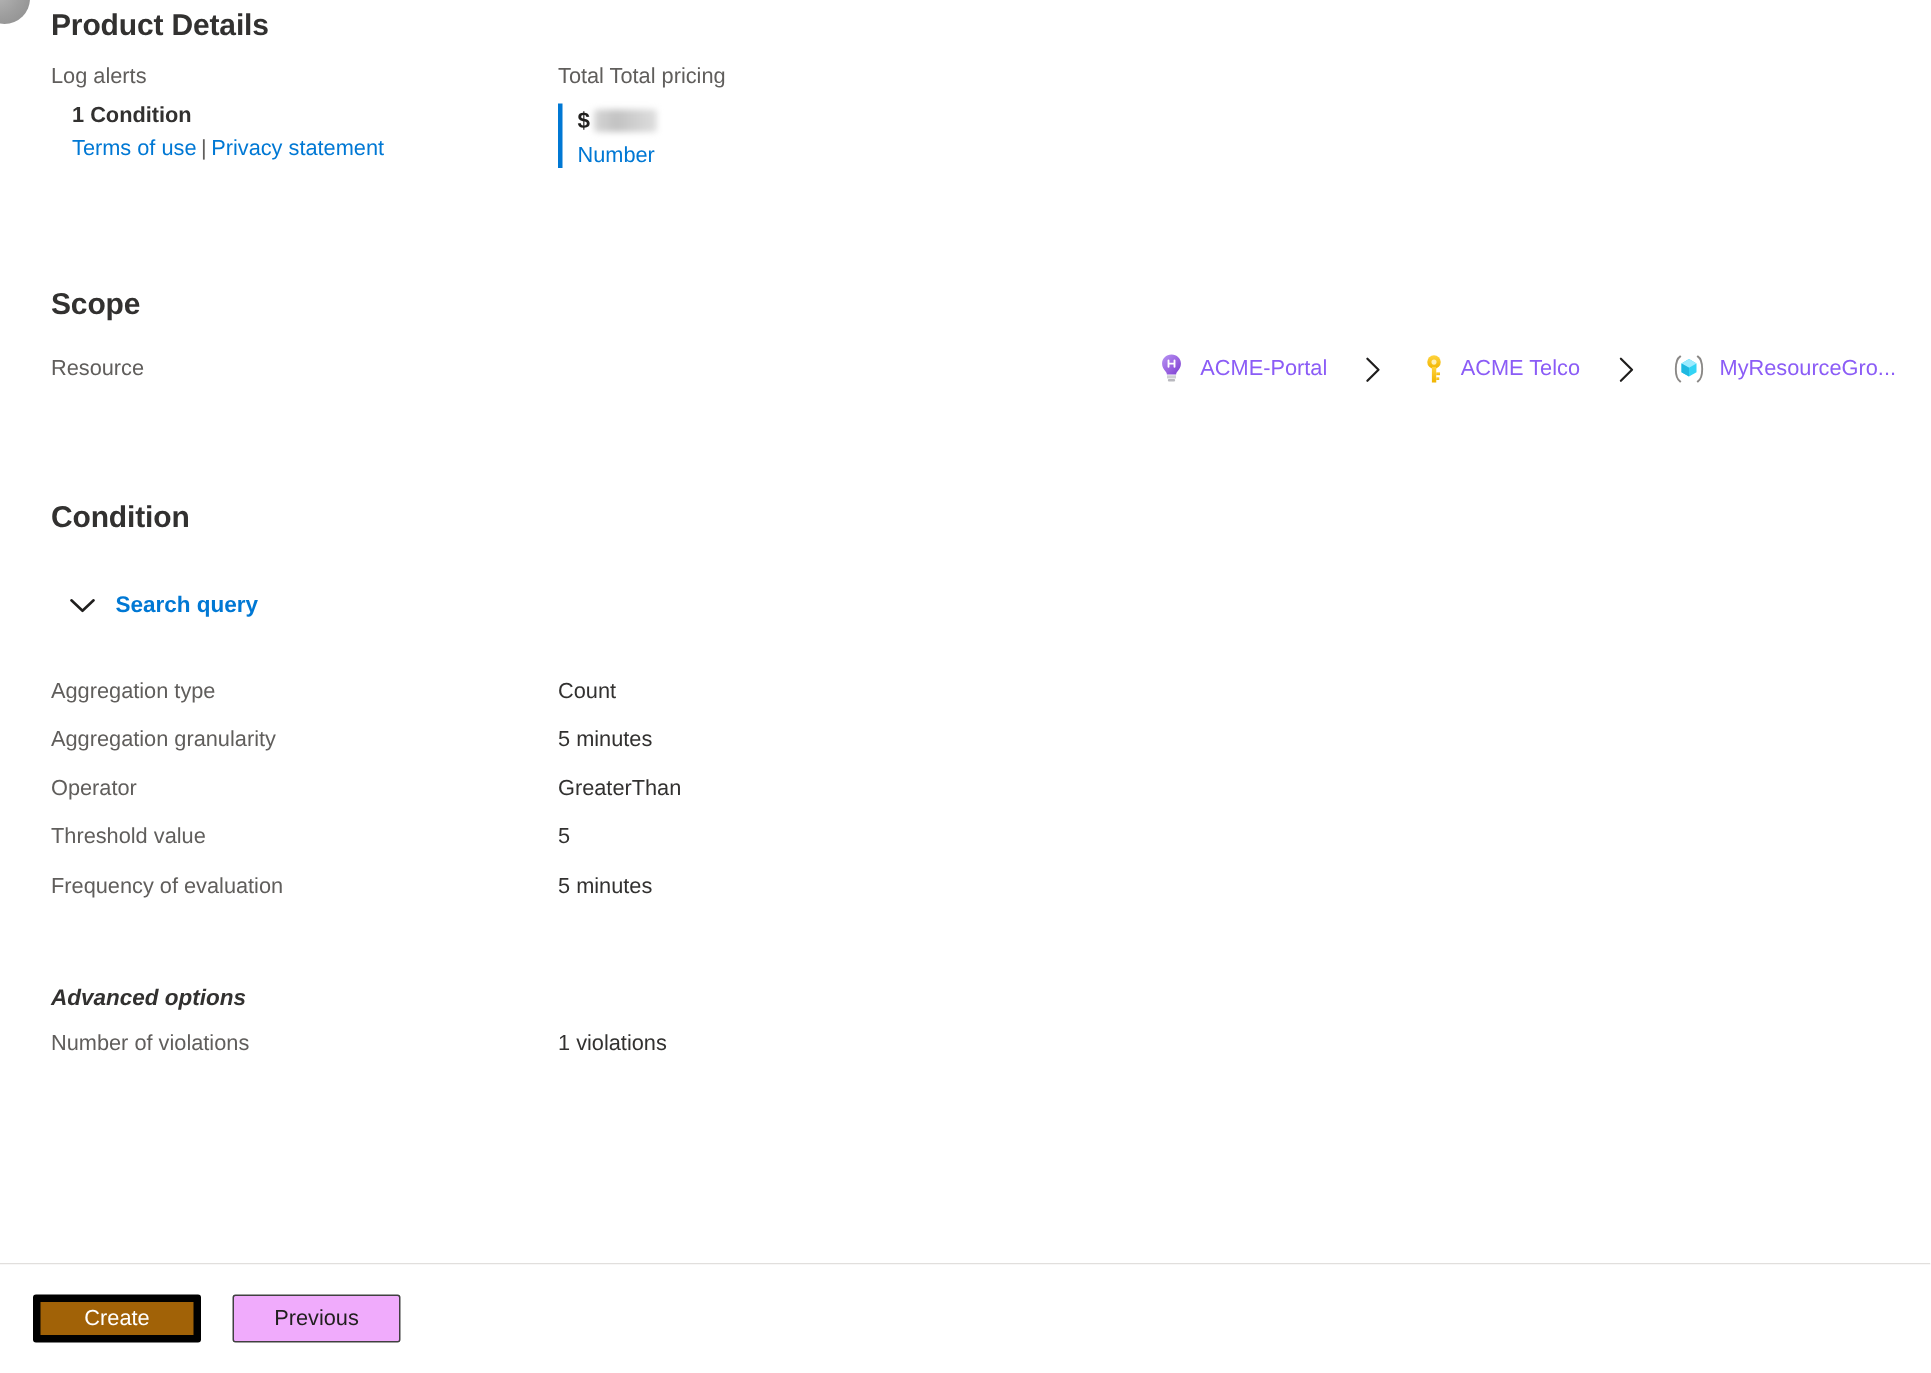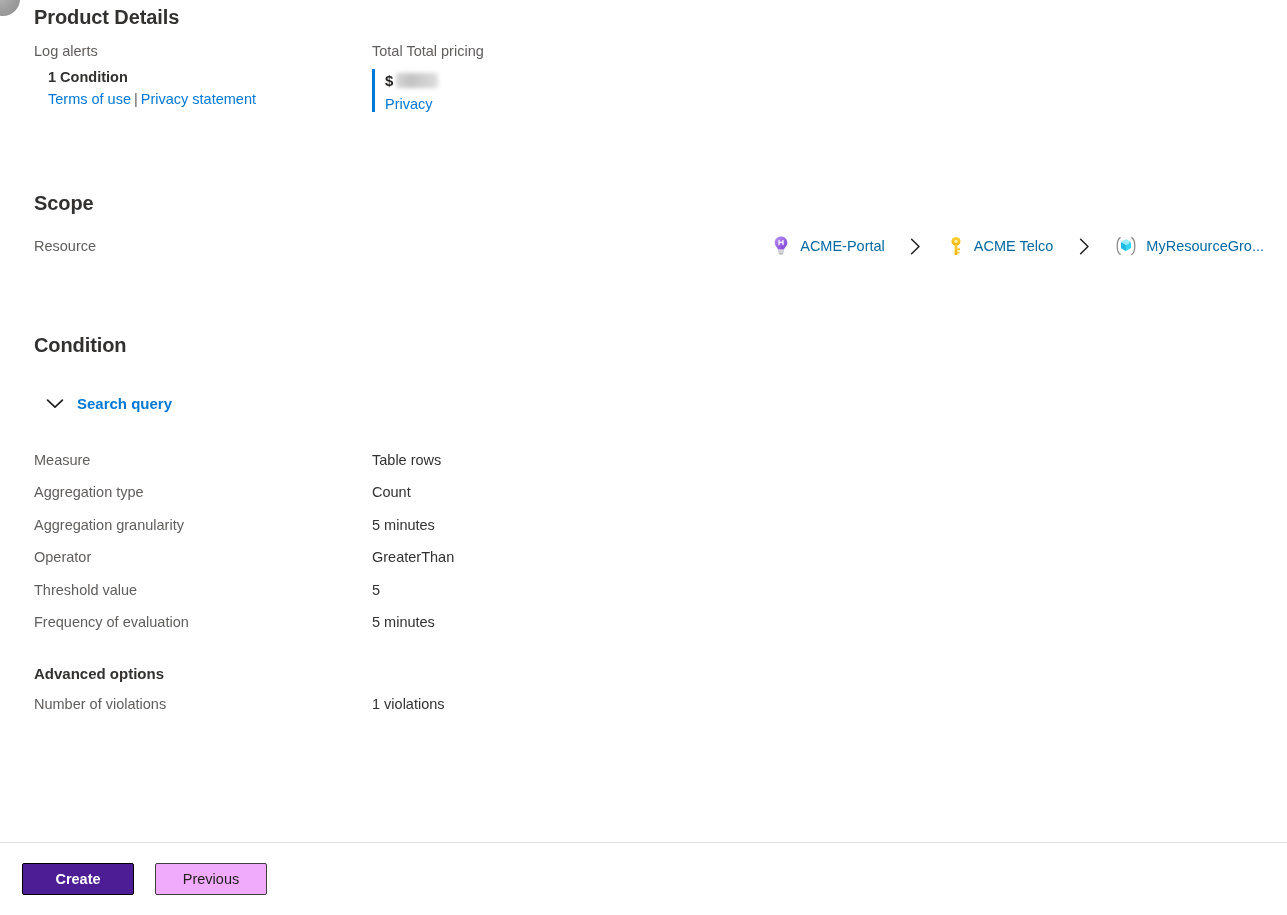--- a/index.html
+++ b/index.html
@@ -115,21 +115,21 @@
   .scope-row { display: flex; align-items: center; justify-content: space-between; }
   .scope-label { width: 338px; }
   .breadcrumb { display: flex; align-items: center; }
   .crumb {
     display: flex;
     align-items: center;
     cursor: default;
   }
   .crumb .crumb-text {
     font-size: 14.5px;
-    color: #0369a1;
+    color: #8b5cf6;
     margin-left: 9px;
     white-space: nowrap;
   }
   .chev-sep {
     margin: 0 0 0 0;
     width: 62px;
     display: flex;
     justify-content: center;
     align-items: center;
     color: #323130;
@@ -186,24 +186,24 @@
   .btn {
     height: 32px;
     min-width: 112px;
     font-size: 14.5px;
     font-family: "Liberation Sans", sans-serif;
     border-radius: 2px;
     cursor: pointer;
     padding: 0 16px;
   }
   .btn-primary {
-    background: #4c1d95;
+    background: #a16207;
     color: #ffffff;
-    border: 1px solid #000000;
-    font-weight: 700;
+    border: 5px solid #000000;
+    font-weight: 400;
   }
   .btn-secondary {
     background: #f0abfc;
     color: #201f1e;
     border: 1px solid #404040;
     margin-left: 21px;
   }
 </style>
 </head>
 <body>
@@ -227,21 +227,21 @@
           </div>
         </div>
 
         <div class="pd-col-right">
           <div class="label pd-label">Total Total pricing</div>
           <div class="price-box">
             <div class="price-amount">
               <span>$</span>
               <span class="redacted"></span>
             </div>
-            <a class="link price-link">Privacy</a>
+            <a class="link price-link">Number</a>
           </div>
         </div>
 
       </div>
     </section>
 
     <section id="scope">
       <div class="section-title title">Scope</div>
 
       <div class="scope-row">
@@ -327,24 +327,20 @@
         <span class="chev">
           <svg width="18" height="12" viewBox="0 0 18 12" aria-hidden="true">
             <path d="M1.6 2.2L9 9.2 16.4 2.2" stroke="#201f1e" stroke-width="1.7" fill="none" stroke-linecap="round" stroke-linejoin="round"></path>
           </svg>
         </span>
         <span class="exp-text">Search query</span>
       </div>
 
       <div class="kv-table">
         <div class="kv-row">
-          <div class="label kv-key">Measure</div>
-          <div class="value kv-val">Table rows</div>
-        </div>
-        <div class="kv-row">
           <div class="label kv-key">Aggregation type</div>
           <div class="value kv-val">Count</div>
         </div>
         <div class="kv-row">
           <div class="label kv-key">Aggregation granularity</div>
           <div class="value kv-val">5 minutes</div>
         </div>
       </div>
 
 
@@ -356,21 +352,21 @@
         <div class="kv-row">
           <div class="label kv-key">Threshold value</div>
           <div class="value kv-val">5</div>
         </div>
         <div class="kv-row">
           <div class="label kv-key">Frequency of evaluation</div>
           <div class="value kv-val">5 minutes</div>
         </div>
       </div>
 
-      <div class="sub-title group-head" style="margin-top:18px;">Advanced options</div>
+      <div class="sub-title group-head" style="margin-top:42px;font-style:italic;">Advanced options</div>
 
       <div>
         <div class="kv-row">
           <div class="label kv-key">Number of violations</div>
           <div class="value kv-val">1 violations</div>
         </div>
       </div>
 
     </section>
 

